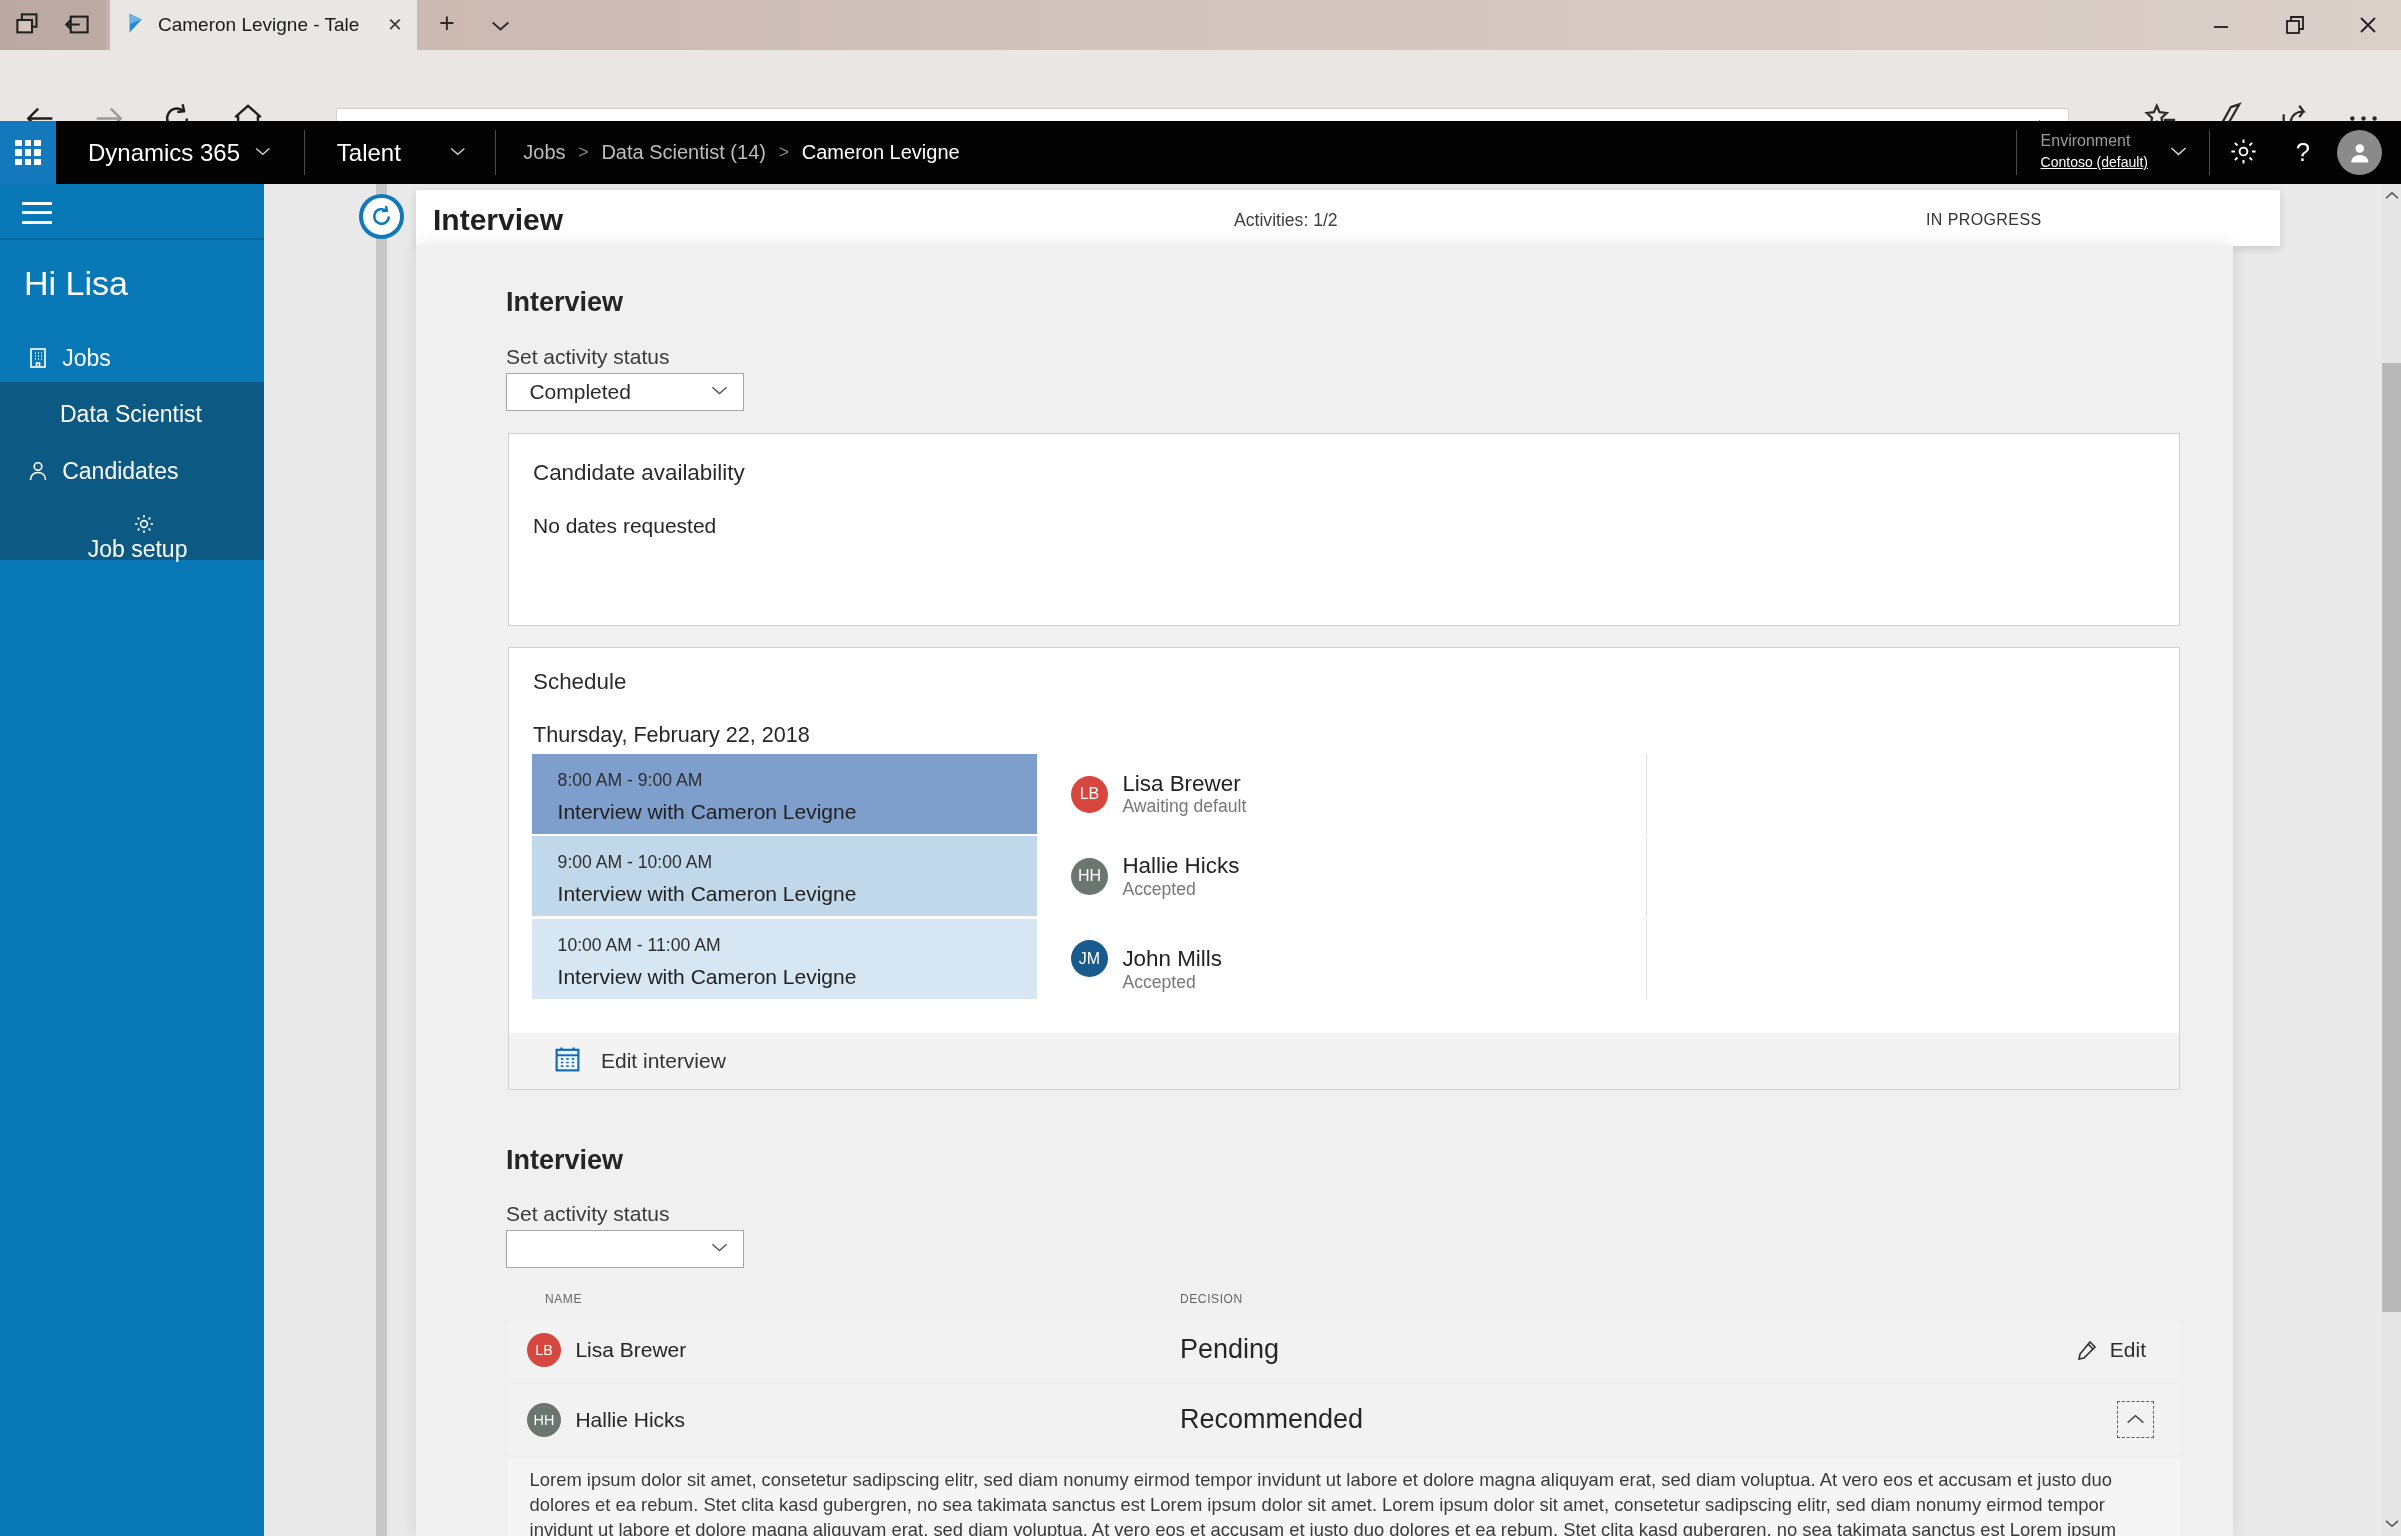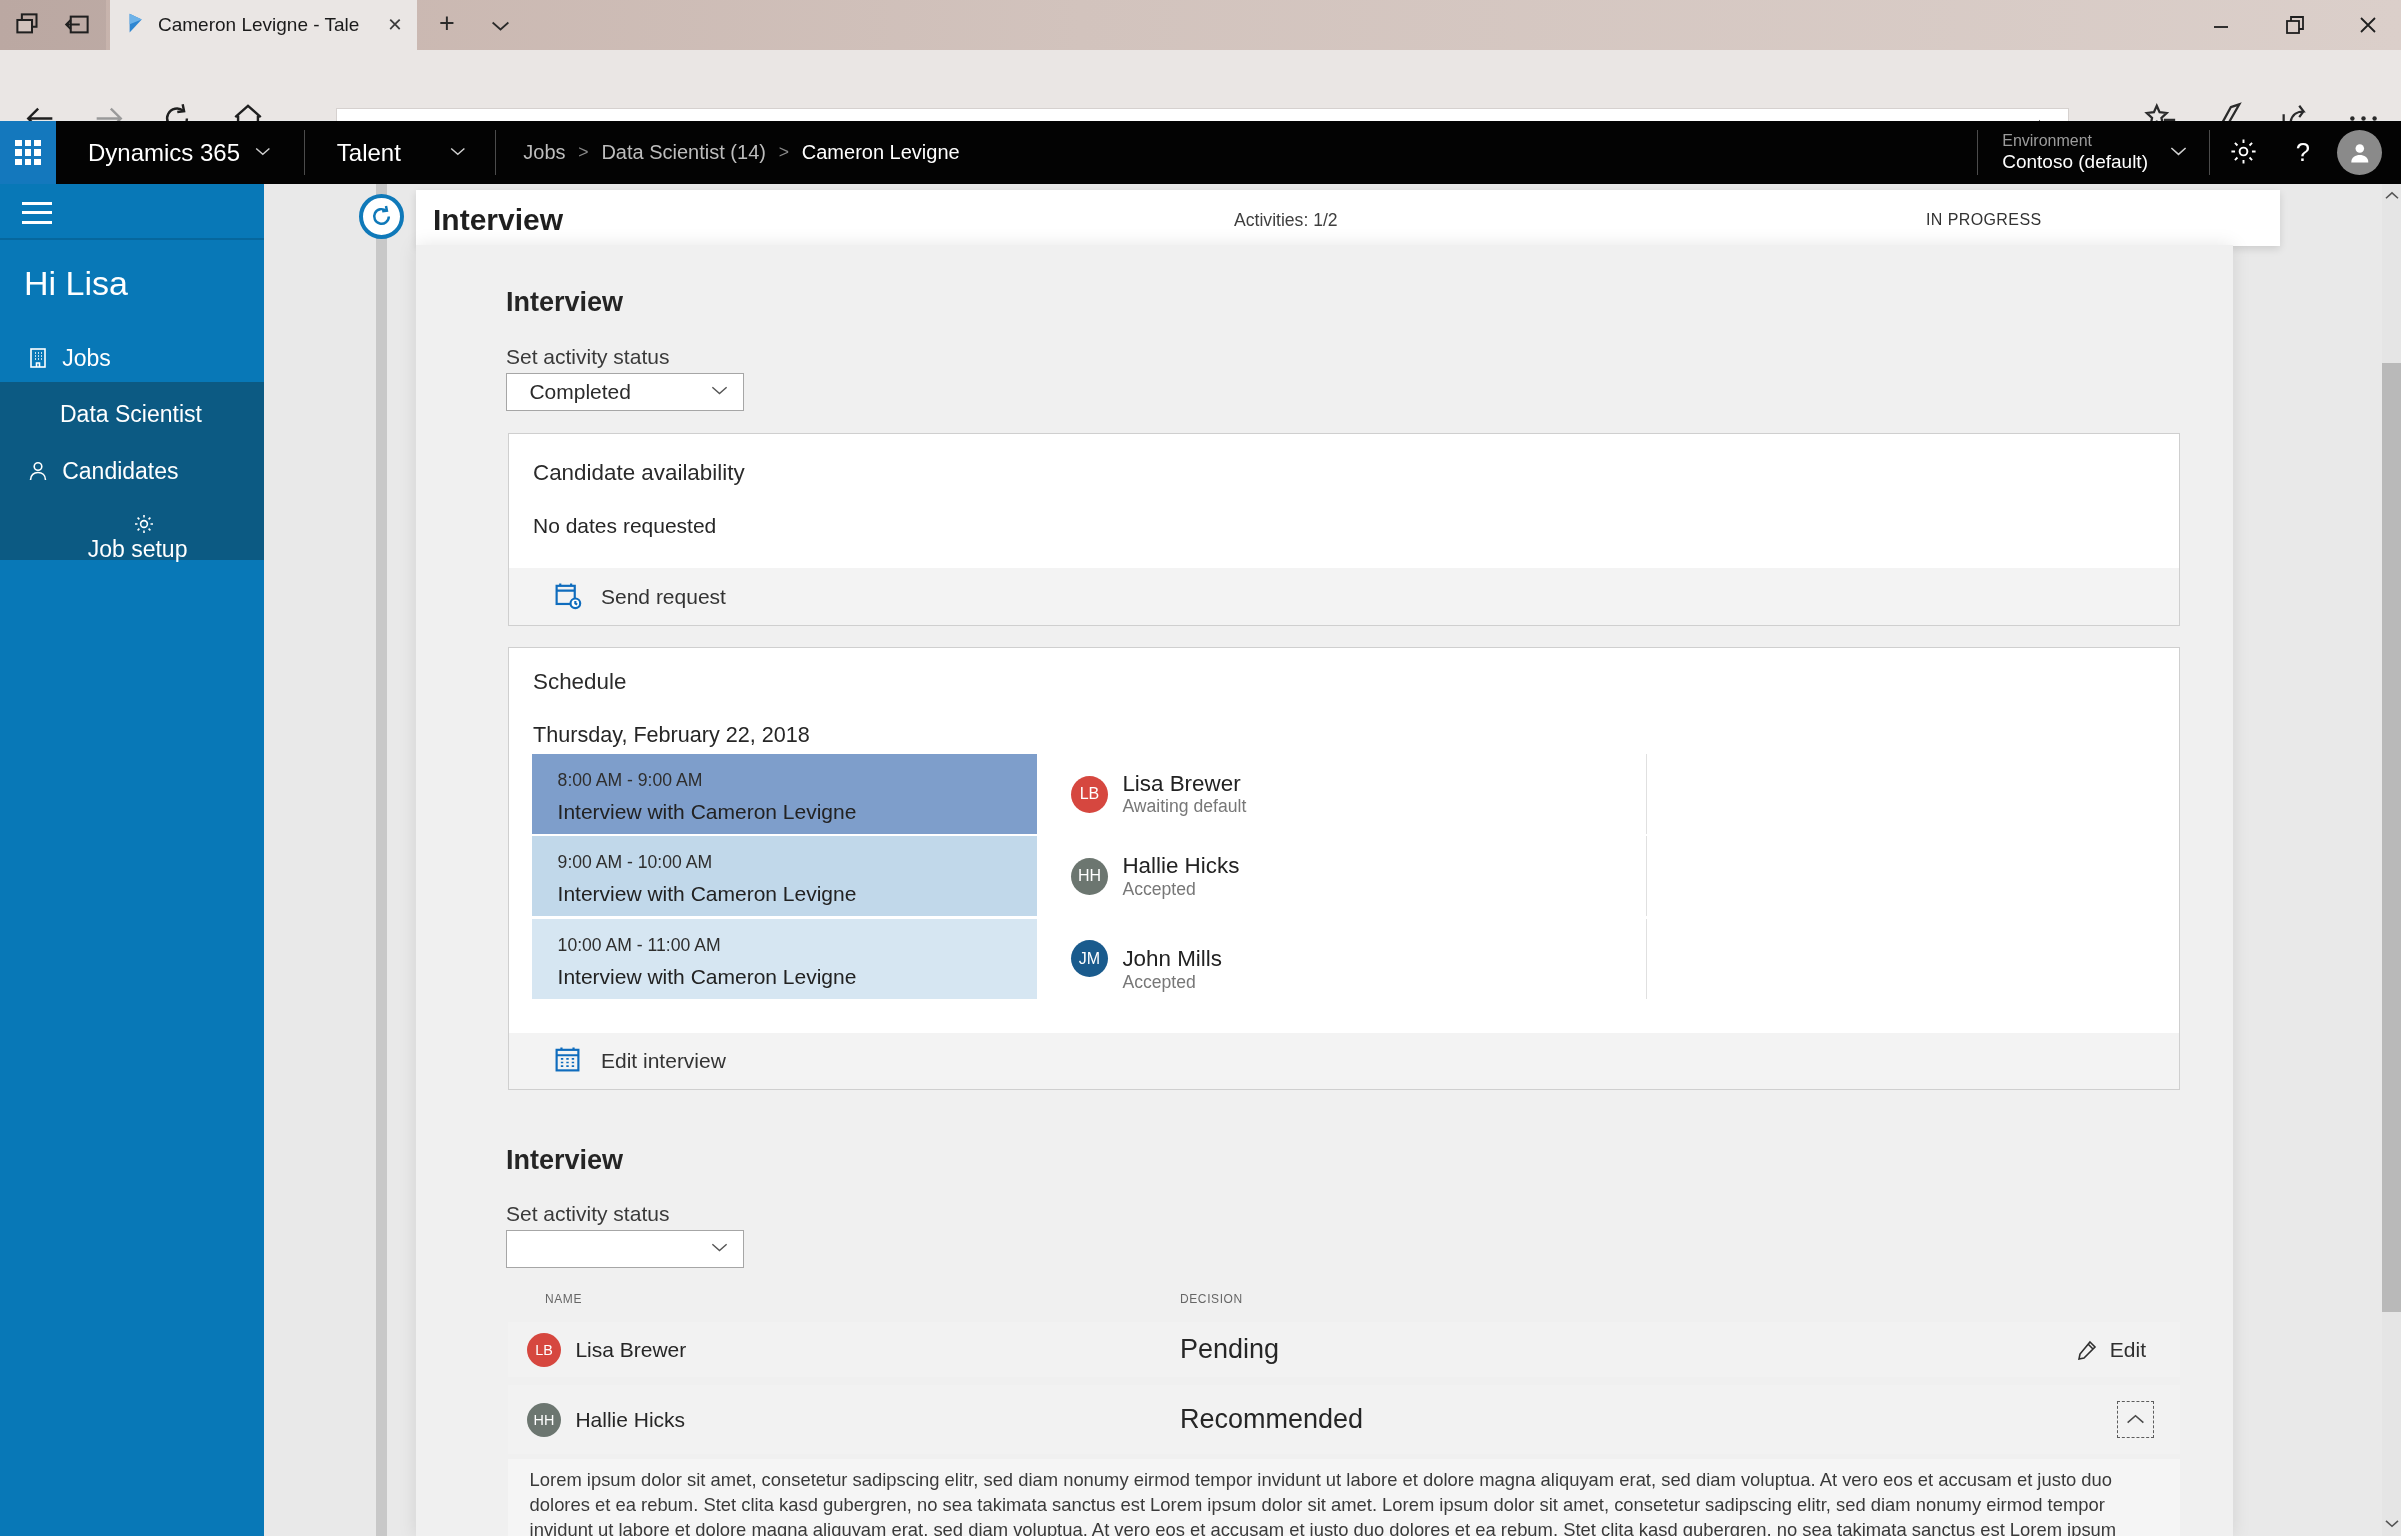--- a/index.html
+++ b/index.html
@@ -37,21 +37,21 @@
   .waffle-grid i { background:#fff; }
   .nb-sep { width:0.8px; height:45px; background:#4b4b4b; flex:0 0 auto; }
   .nb-prod { font-size:24px; margin:0 14.4px 0 32px; }
   .nb-app  { font-size:24px; margin:0 48px 0 32px; }
   .crumbs { font-size:20px; color:#bdbdbd; margin-left:27px; display:flex; align-items:center; gap:12.8px; }
   .crumbs .cur { color:#ffffff; }
   .crumbs .gt { color:#8b8b8b; font-size:17.6px; }
   .nb-right { margin-left:auto; display:flex; align-items:center; }
   .env { margin:0 21px 0 24px; }
   .env .lab { font-size:16px; color:#9c9c9c; line-height:19px; }
-  .env .val { font-size:19px; color:#fff; line-height:24px; }
+  .env .val { font-size:14px; color:#fff; line-height:24px;text-decoration:underline; }
   .nb-iconbtn { margin:0 19px; color:#fff; }
   .avatar-top { width:45px; height:45px; border-radius:50%; background:#8a8a8a; display:flex; align-items:center; justify-content:center; margin:0 19px 0 8px; }
 
   
   .sidebar { position:absolute; left:0; top:184px; width:264px; height:1353px; background:#0878b7; color:#fff; }
   .hamburger { position:absolute; left:22.4px; top:17.6px; width:30px; }
   .hamburger i { display:block; height:3.2px; background:#fff; margin-bottom:6.4px; }
   .sb-divider { position:absolute; left:0; top:54px; width:264px; height:1.6px; background:rgba(0,0,0,0.14); }
   .greeting { position:absolute; left:24px; top:80px; font-size:34px; font-weight:400; }
   .sb-item { position:absolute; left:0; width:264px; height:48px; display:flex; align-items:center; }
@@ -377,31 +377,20 @@
         <span>
           <svg width="19" height="12.8" viewBox="0 0 24 14" fill="none" stroke="#555" stroke-width="1.8">
               <path d="M3 3 l9 8 9-8"></path>
             </svg>
         </span>
       </div>
 
       <div class="card" style="top:188px; height:193px;">
         <div class="card-title" style="top:25.6px;">Candidate availability</div>
         <div class="card-body" style="top:80px;">No dates requested</div>
-        <div class="card-footer">
-          <span>
-            <svg width="29" height="29" viewBox="0 0 24 24" fill="none" stroke="#0f6cbd" stroke-width="1.8">
-                <rect x="3" y="4" width="15" height="15"></rect>
-                <path d="M3 8 h15 M6 4 V2 M15 4 V2"></path>
-                <circle cx="18.5" cy="18.5" r="4" fill="#fff"></circle>
-                <path d="M18.5 16.5 v2 l1.5 1"></path>
-              </svg>
-          </span>
-          <span class="flabel">Send request</span>
-        </div>
       </div>
 
       <div class="card" style="top:402px; height:443px;">
         <div class="card-title" style="top:21px;">Schedule</div>
         <div class="card-body" style="top:74px; font-size:21.6px;">Thursday, February 22, 2018</div>
 
         <div class="sched-table">
 
           <div class="slot-row">
             <div class="slot-time-cell" style="background-color: rgb(126, 158, 203);">

